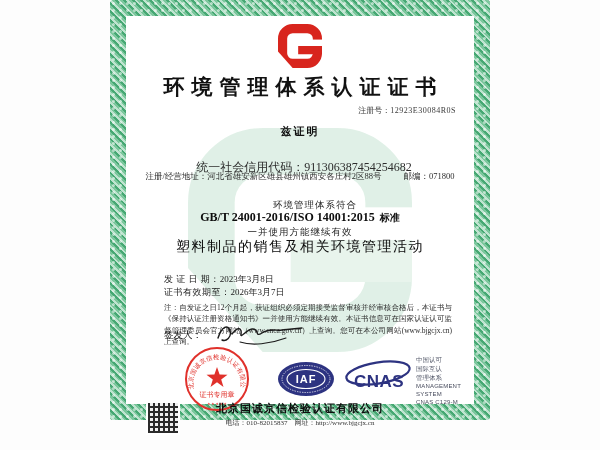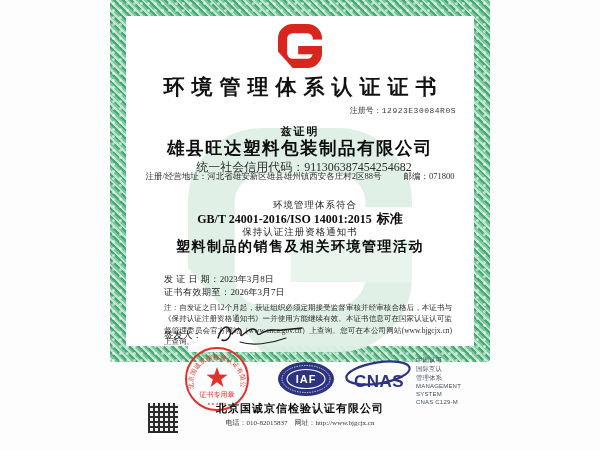--- a/index.html
+++ b/index.html
@@ -1,62 +1,62 @@
 <!DOCTYPE html>
 <html><head>
 <meta charset="utf-8">
 <style>
   * { margin:0; padding:0; box-sizing:border-box; }
   html,body { width:600px; height:450px; overflow:hidden; background:#fdfdfd;
     font-family:"Liberation Serif","DejaVu Serif",serif; }
   .stage { position:relative; width:600px; height:450px; background:#fdfdfd; }
 
-  .cert { position:absolute; left:110px; top:0; width:380px; height:362px; }
+  .cert { position:absolute; left:110px; top:0; width:380px; height:420px; }
   .border-frame { position:absolute; inset:0;
     background-image:
       radial-gradient(circle, rgba(255,255,255,.55) 0 1px, transparent 1.9px),
       repeating-linear-gradient(45deg,#46a873 0 2px,#bfe4d0 2px 4px,#7cc79d 4px 6px);
     background-size:7px 7px, auto; border-radius:3px; }
   .inner { position:absolute; inset:16px; background:#fff; }
 
   .watermark { position:absolute; left:62px; top:112px; width:224px; height:224px;
     opacity:.95; z-index:0; }
 
   .content { position:absolute; inset:0; z-index:1; }
 
   .logo { position:absolute; left:50%; top:8px; transform:translateX(-50%);
     width:44px; height:44px; }
 
   .title { position:absolute; top:57px; left:0; right:0; text-align:center;
     font-size:21px; font-weight:bold; color:#111; letter-spacing:7px; padding-left:7px; }
 
   .regno { position:absolute; top:89px; right:18px; font-size:8px; color:#3a3a3a; }
-  .regno .mono { font-family:Liberation Mono, monospace; letter-spacing:.5px; }
+  .regno .mono { font-family:Liberation Serif, serif; letter-spacing:.5px; }
 
   .certify { position:absolute; top:108px; left:0; right:0; text-align:center;
     font-size:11px; font-weight:bold; color:#111; letter-spacing:2px; }
 
   .company { position:absolute; top:120px; left:0; right:0; text-align:center;
     font-size:17.5px; font-weight:bold; color:#0d0d0d; letter-spacing:1.5px; }
 
   .credit { position:absolute; top:143px; left:0; right:0; text-align:center;
     font-size:12px; color:#2c2c2c;padding-left:8px; }
   .addr { position:absolute; top:155px; left:0; right:0; text-align:center;
     font-size:8.5px; color:#2c2c2c; }
   .addr .gap { display:inline-block; width:22px; }
 
   .conform { position:absolute; top:183px; left:0; right:0; text-align:center;
     font-size:9.5px; color:#1c1c1c; letter-spacing:1px;padding-left:30px; }
   .standard { position:absolute; top:194px; left:0; right:0; text-align:center;
     font-size:12px; font-weight:bold; color:#0d0d0d; }
-  .standard .suffix { font-size:13px; margin-left:5px; }
+  .standard .suffix { font-size:10px; margin-left:5px; }
   .scope-label { position:absolute; top:210px; left:0; right:0; text-align:center;
     font-size:9.5px; color:#1c1c1c; letter-spacing:1px; }
   .scope { position:absolute; top:222px; left:0; right:0; text-align:center;
-    font-size:14px; font-weight:bold; color:#0d0d0d; letter-spacing:1.5px; }
+    font-size:14px; font-weight:normal; color:#0d0d0d; letter-spacing:1.5px; }
 
   .dates { position:absolute; left:38px; top:257px; font-size:9px; color:#1c1c1c; line-height:1.45; }
   .dates .lbl { letter-spacing:.5px;text-align:center; }
 
   .note { position:absolute; left:38px; right:22px; top:286px; font-size:7.5px;
     color:#2a2a2a; line-height:1.5; text-align:justify; }
 
   .signer { position:absolute; left:38px; top:313px; font-size:9.5px; color:#111; }
   .signature { position:absolute; left:86px; top:302px; }
 
@@ -102,35 +102,34 @@
           <polygon points="0,48 16,48 0,30" fill="#fff"></polygon>
         </svg>
 
         <div class="title">环境管理体系认证证书</div>
 
         <div class="regno">
           <span>注册号：</span><span class="mono">12923E30084R0S</span>
         </div>
 
         <div class="certify">兹证明</div>
-        <div class="company">雄县旺达塑料包装制品有限公司</div>
 
         <div class="credit">
           <span>统一社会信用代码：</span><span>911306387454254682</span>
         </div>
 
         <div class="addr">
           <span>注册/经营地址：</span><span>河北省雄安新区雄县雄州镇西安各庄村2区88号</span><span class="gap"></span><span>邮编：</span><span>071800</span>
         </div>
 
         <div class="conform">环境管理体系符合</div>
         <div class="standard">
           <span>GB/T 24001-2016/ISO 14001:2015</span><span class="suffix">标准</span>
         </div>
-        <div class="scope-label">保持认证注册资格通知书</div>
+        <div class="scope-label">一并使用方能继续有效</div>
         <div class="scope">塑料制品的销售及相关环境管理活动</div>
 
         <div class="dates">
           <div><span class="lbl">发 证 日 期：</span><span>2023年3月8日</span></div>
           <div><span class="lbl">证书有效期至：</span><span>2026年3月7日</span></div>
         </div>
 
         <div class="note">注：自发证之日12个月起，获证组织必须定期接受监督审核并经审核合格后，本证书与《保持认证注册资格通知书》一并使用方能继续有效。本证书信息可在国家认证认可监督管理委员会官方网站（www.cnca.gov.cn）上查询。您可在本公司网站(www.bjgcjx.cn)上查询。</div>
 
         <div class="signer">签发人：</div>

